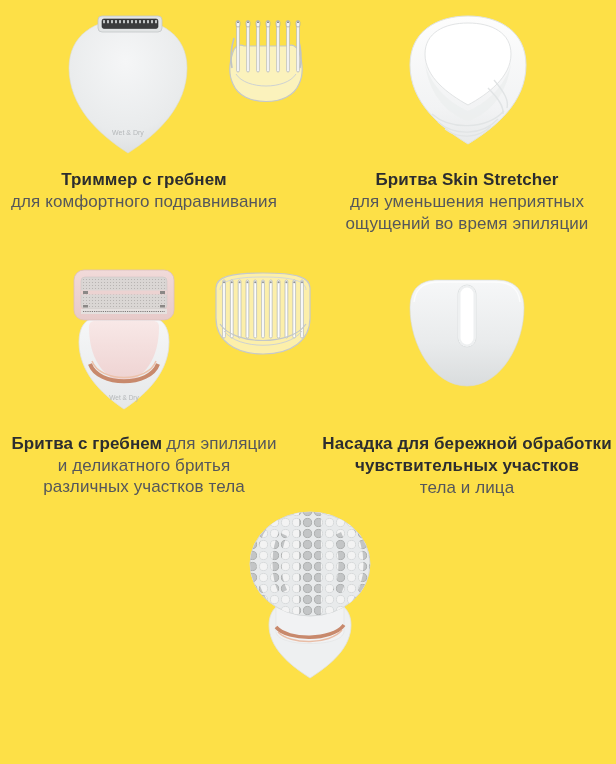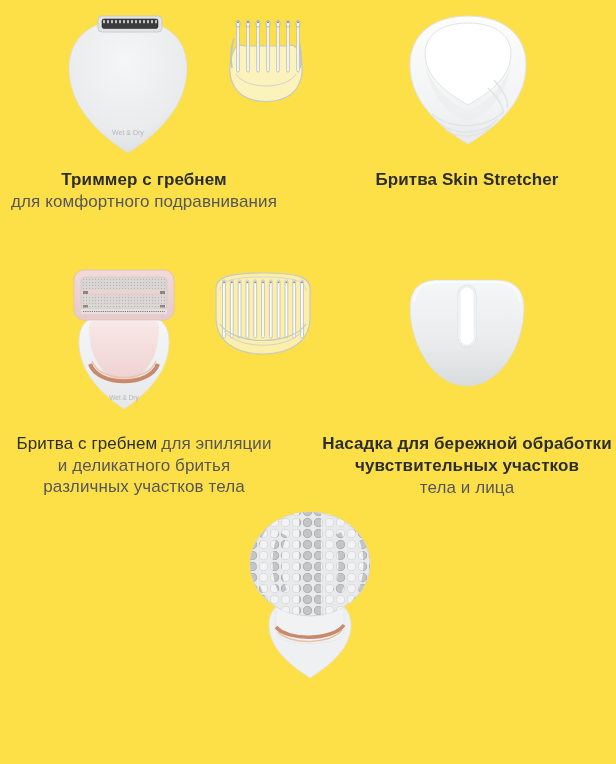--- a/index.html
+++ b/index.html
@@ -8,21 +8,21 @@
     font-family:"Liberation Sans",sans-serif;
     padding-left:46px;
   }
   .fig{position:absolute;}
   svg text{font-family:"Liberation Sans",sans-serif;}
   .caption{
     position:absolute;text-align:center;font-size:17px;line-height:21.5px;color:#55575b;
     letter-spacing:0.1px;
   }
   .cap-title{font-weight:700;color:#2c2d2f;line-height:22px;}
-  .cap-title-inline{font-weight:400;color:#2c2d2f;margin-right:4px;}
+  .cap-title-inline{font-weight:700;color:#2c2d2f;margin-right:4px;}
   .cap-line{color:#55575b;}
 </style>
 </head>
 <body>
 
 <div class="canvas">
 
   <svg class="fig" style="left:58px;top:10px" width="140" height="146" viewBox="0 0 140 146">
     <defs>
       <radialGradient id="gHead" cx="48%" cy="32%" r="80%">
@@ -82,20 +82,22 @@
     </g>
   </svg>
 
   <div class="caption" style="left:0px;top:169px;width:288px">
     <div class="cap-title">Триммер с гребнем</div>
     <div class="cap-line">для комфортного подравнивания</div>
   </div>
 
   <div class="caption" style="left:322px;top:169px;width:290px">
     <div class="cap-title">Бритва Skin Stretcher</div>
+    <div class="cap-line">для уменьшения неприятных</div>
+    <div class="cap-line">ощущений во время эпиляции</div>
   </div>
 
   <svg class="fig" style="left:64px;top:266px" width="120" height="146" viewBox="0 0 120 146">
     <defs>
       <linearGradient id="gBody" x1="0" y1="0" x2="0" y2="1">
         <stop offset="0" stop-color="#f6f7f8"></stop>
           <stop offset="1" stop-color="#e6e8e9"></stop>
       </linearGradient>
       <linearGradient id="gDome" x1="0" y1="0" x2="0" y2="1">
         <stop offset="0" stop-color="#f8e8e7"></stop>

